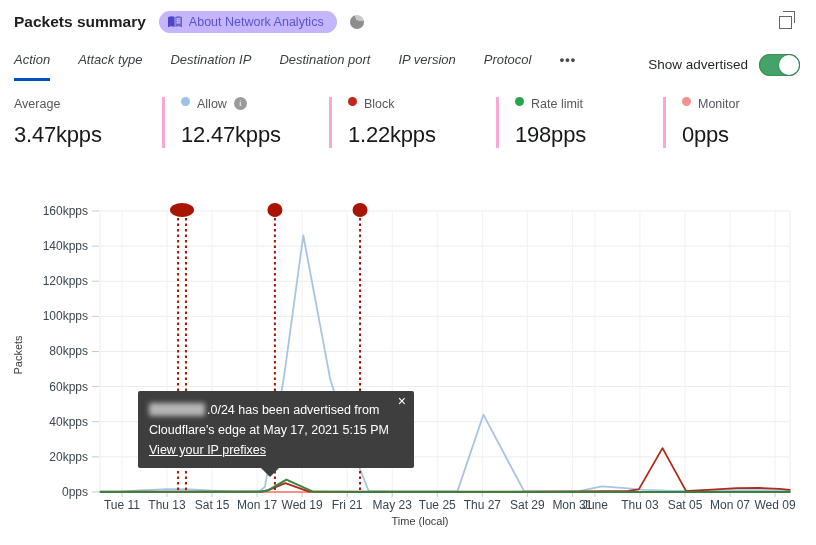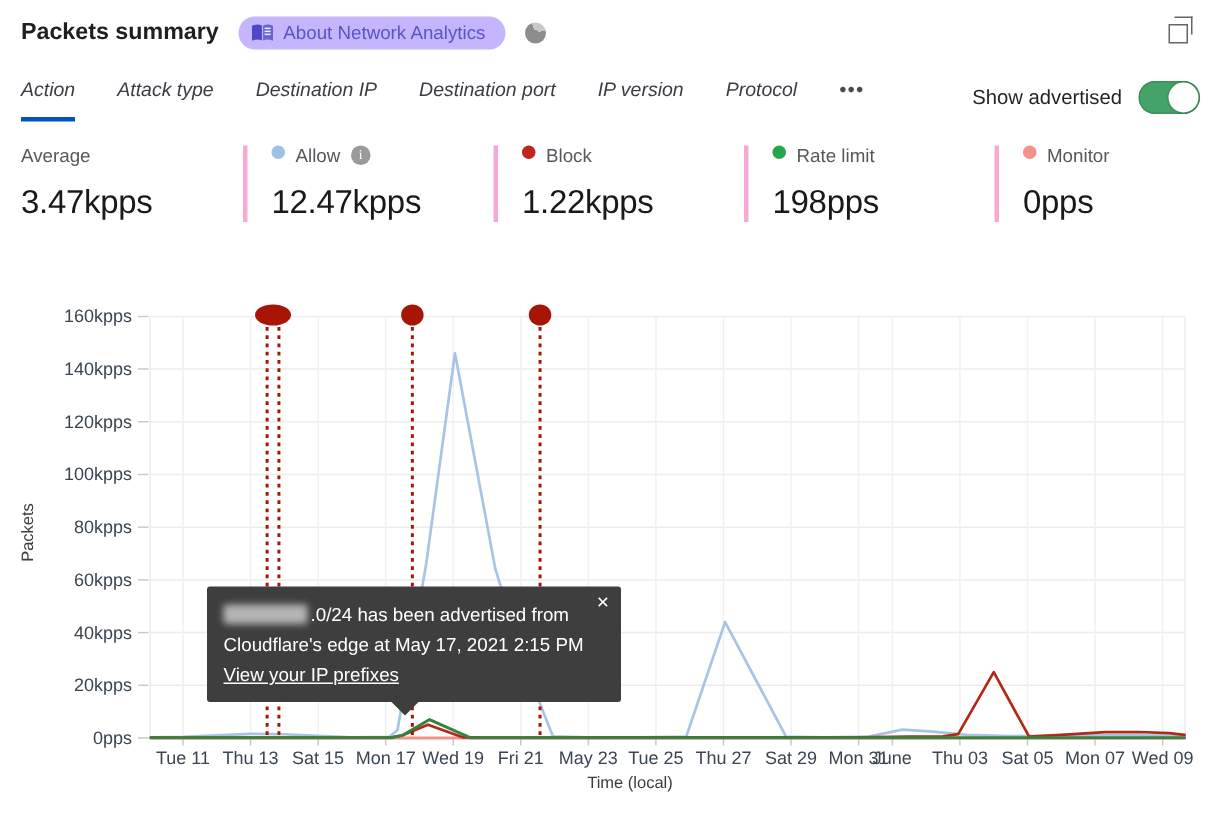--- a/index.html
+++ b/index.html
@@ -229,17 +229,17 @@
     <ellipse cx="360.0364" cy="25" rx="7.5" ry="7" fill="#a81505"></ellipse>
     <text x="420" y="340" text-anchor="middle" class="ax-title">Time (local)</text>
     <text x="22" y="170" text-anchor="middle" class="ax-title" transform="rotate(-90 22 170)">Packets</text>
   </svg>
 
 <div class="tooltip">
   <span class="tt-close">×</span>
   <div>
     <span class="blur-box"></span><span>.0/24 has been advertised from</span>
   </div>
-  <div>Cloudflare's edge at May 17, 2021 2:15 PM</div>
+  <div>Cloudflare's edge at May 17, 2021 5:15 PM</div>
   <div>
     <span class="tt-link">View your IP prefixes</span>
   </div>
 </div>
 
 </body></html>

